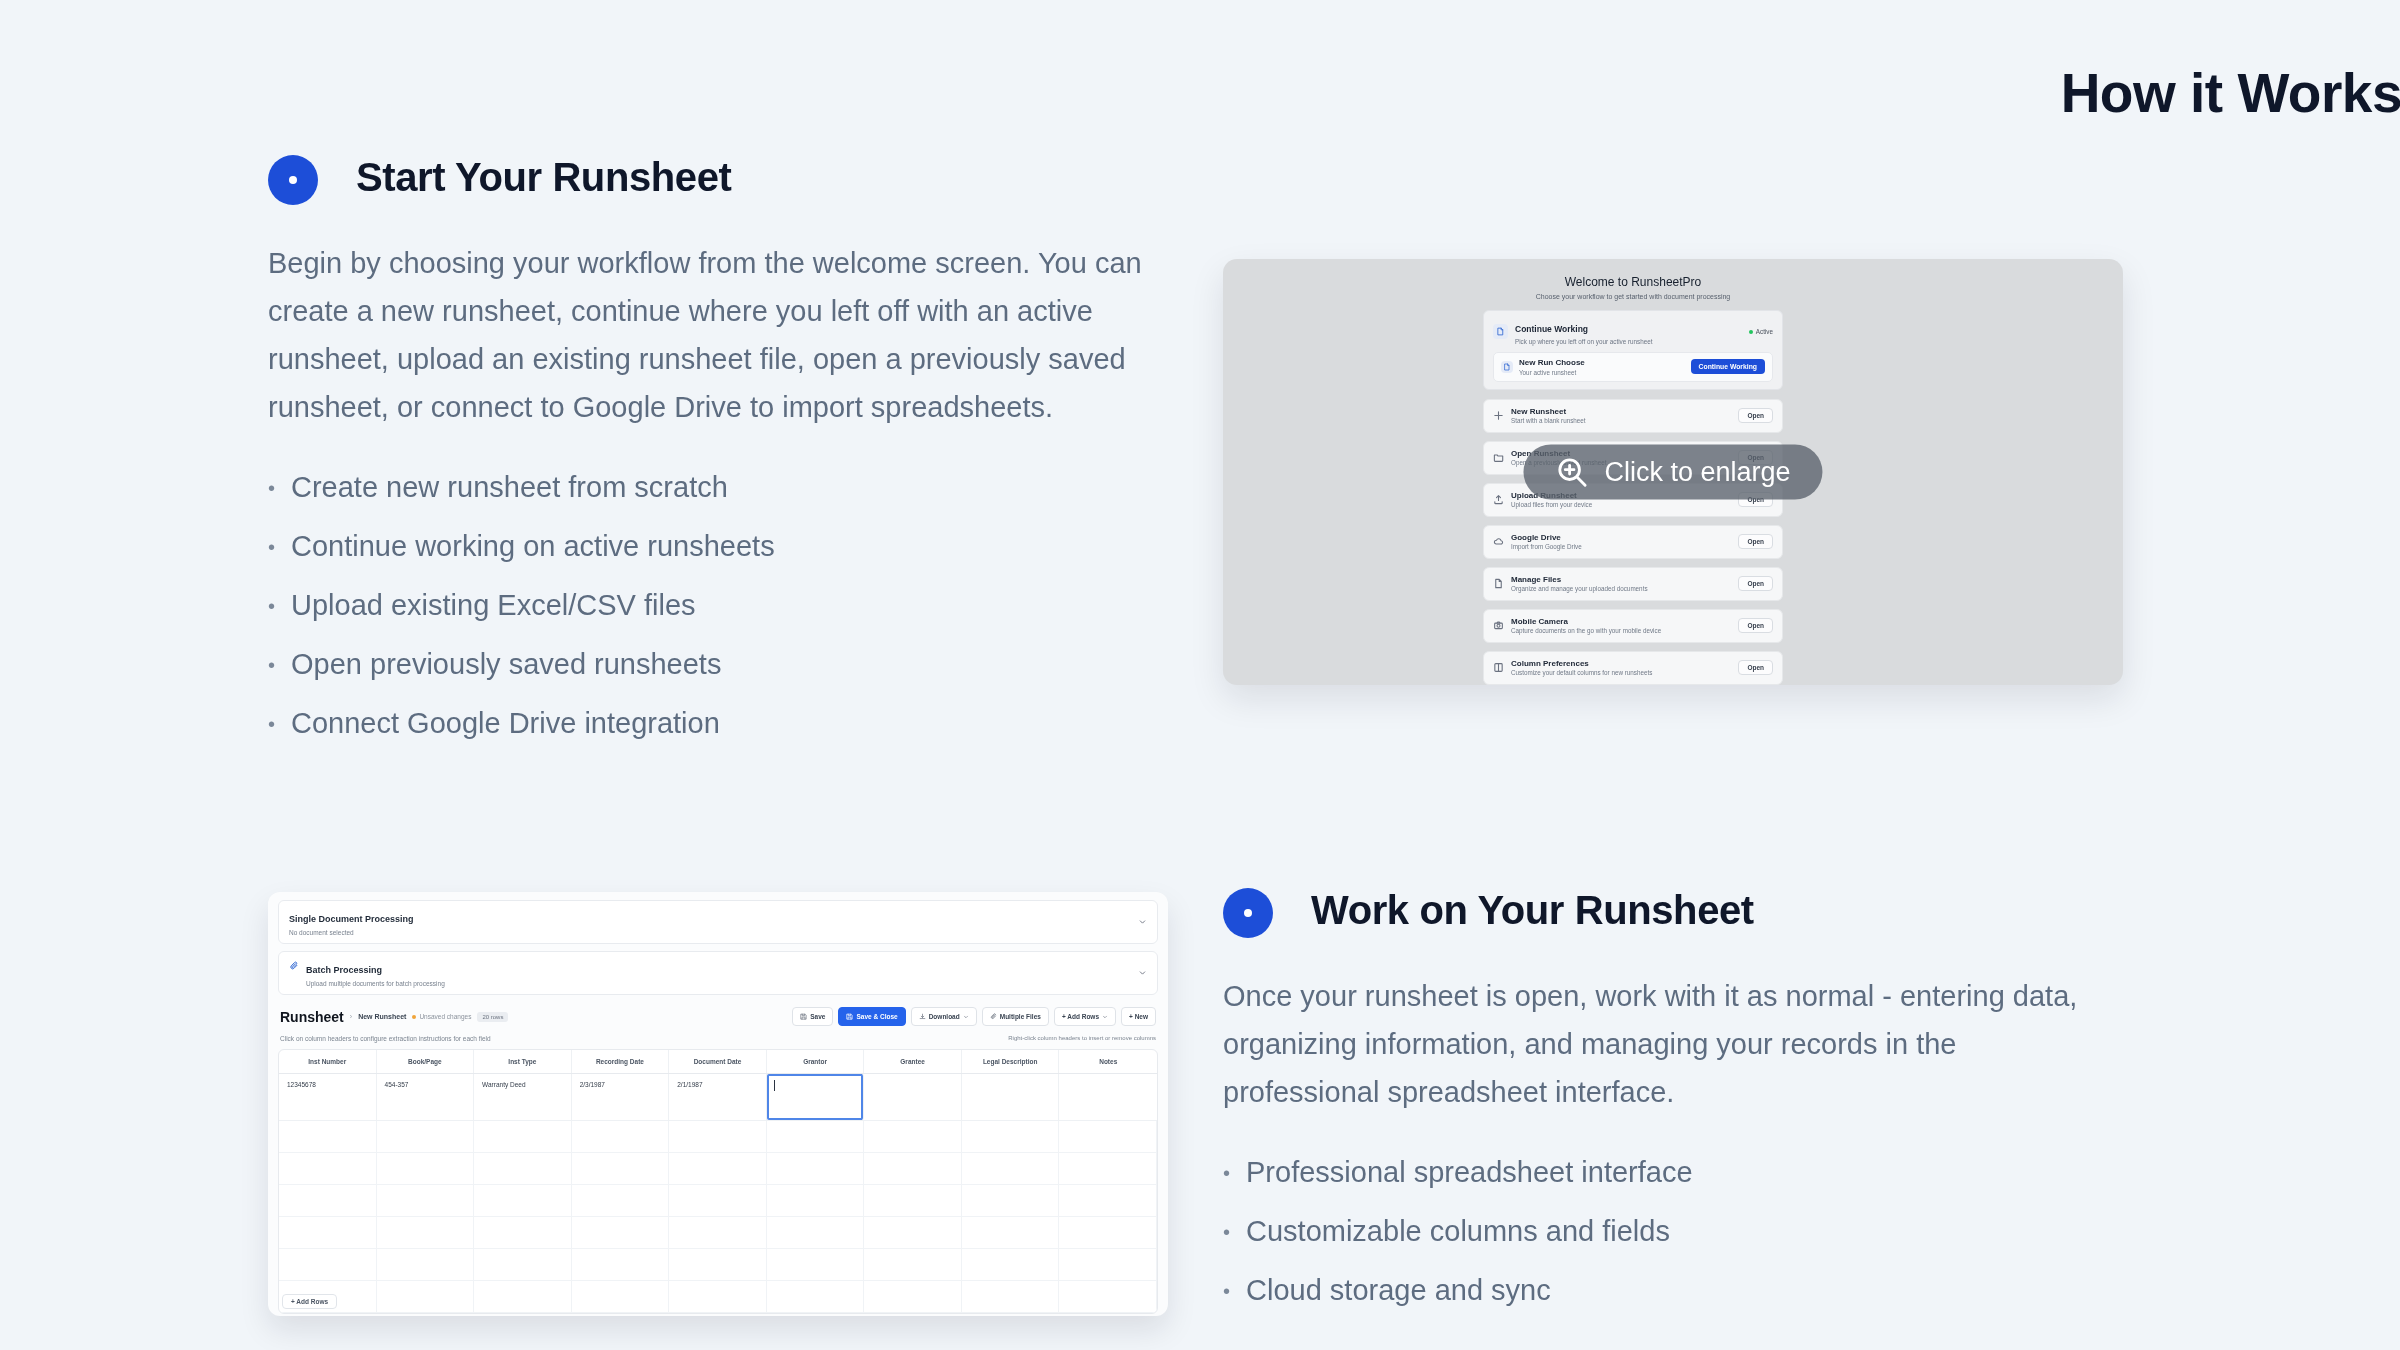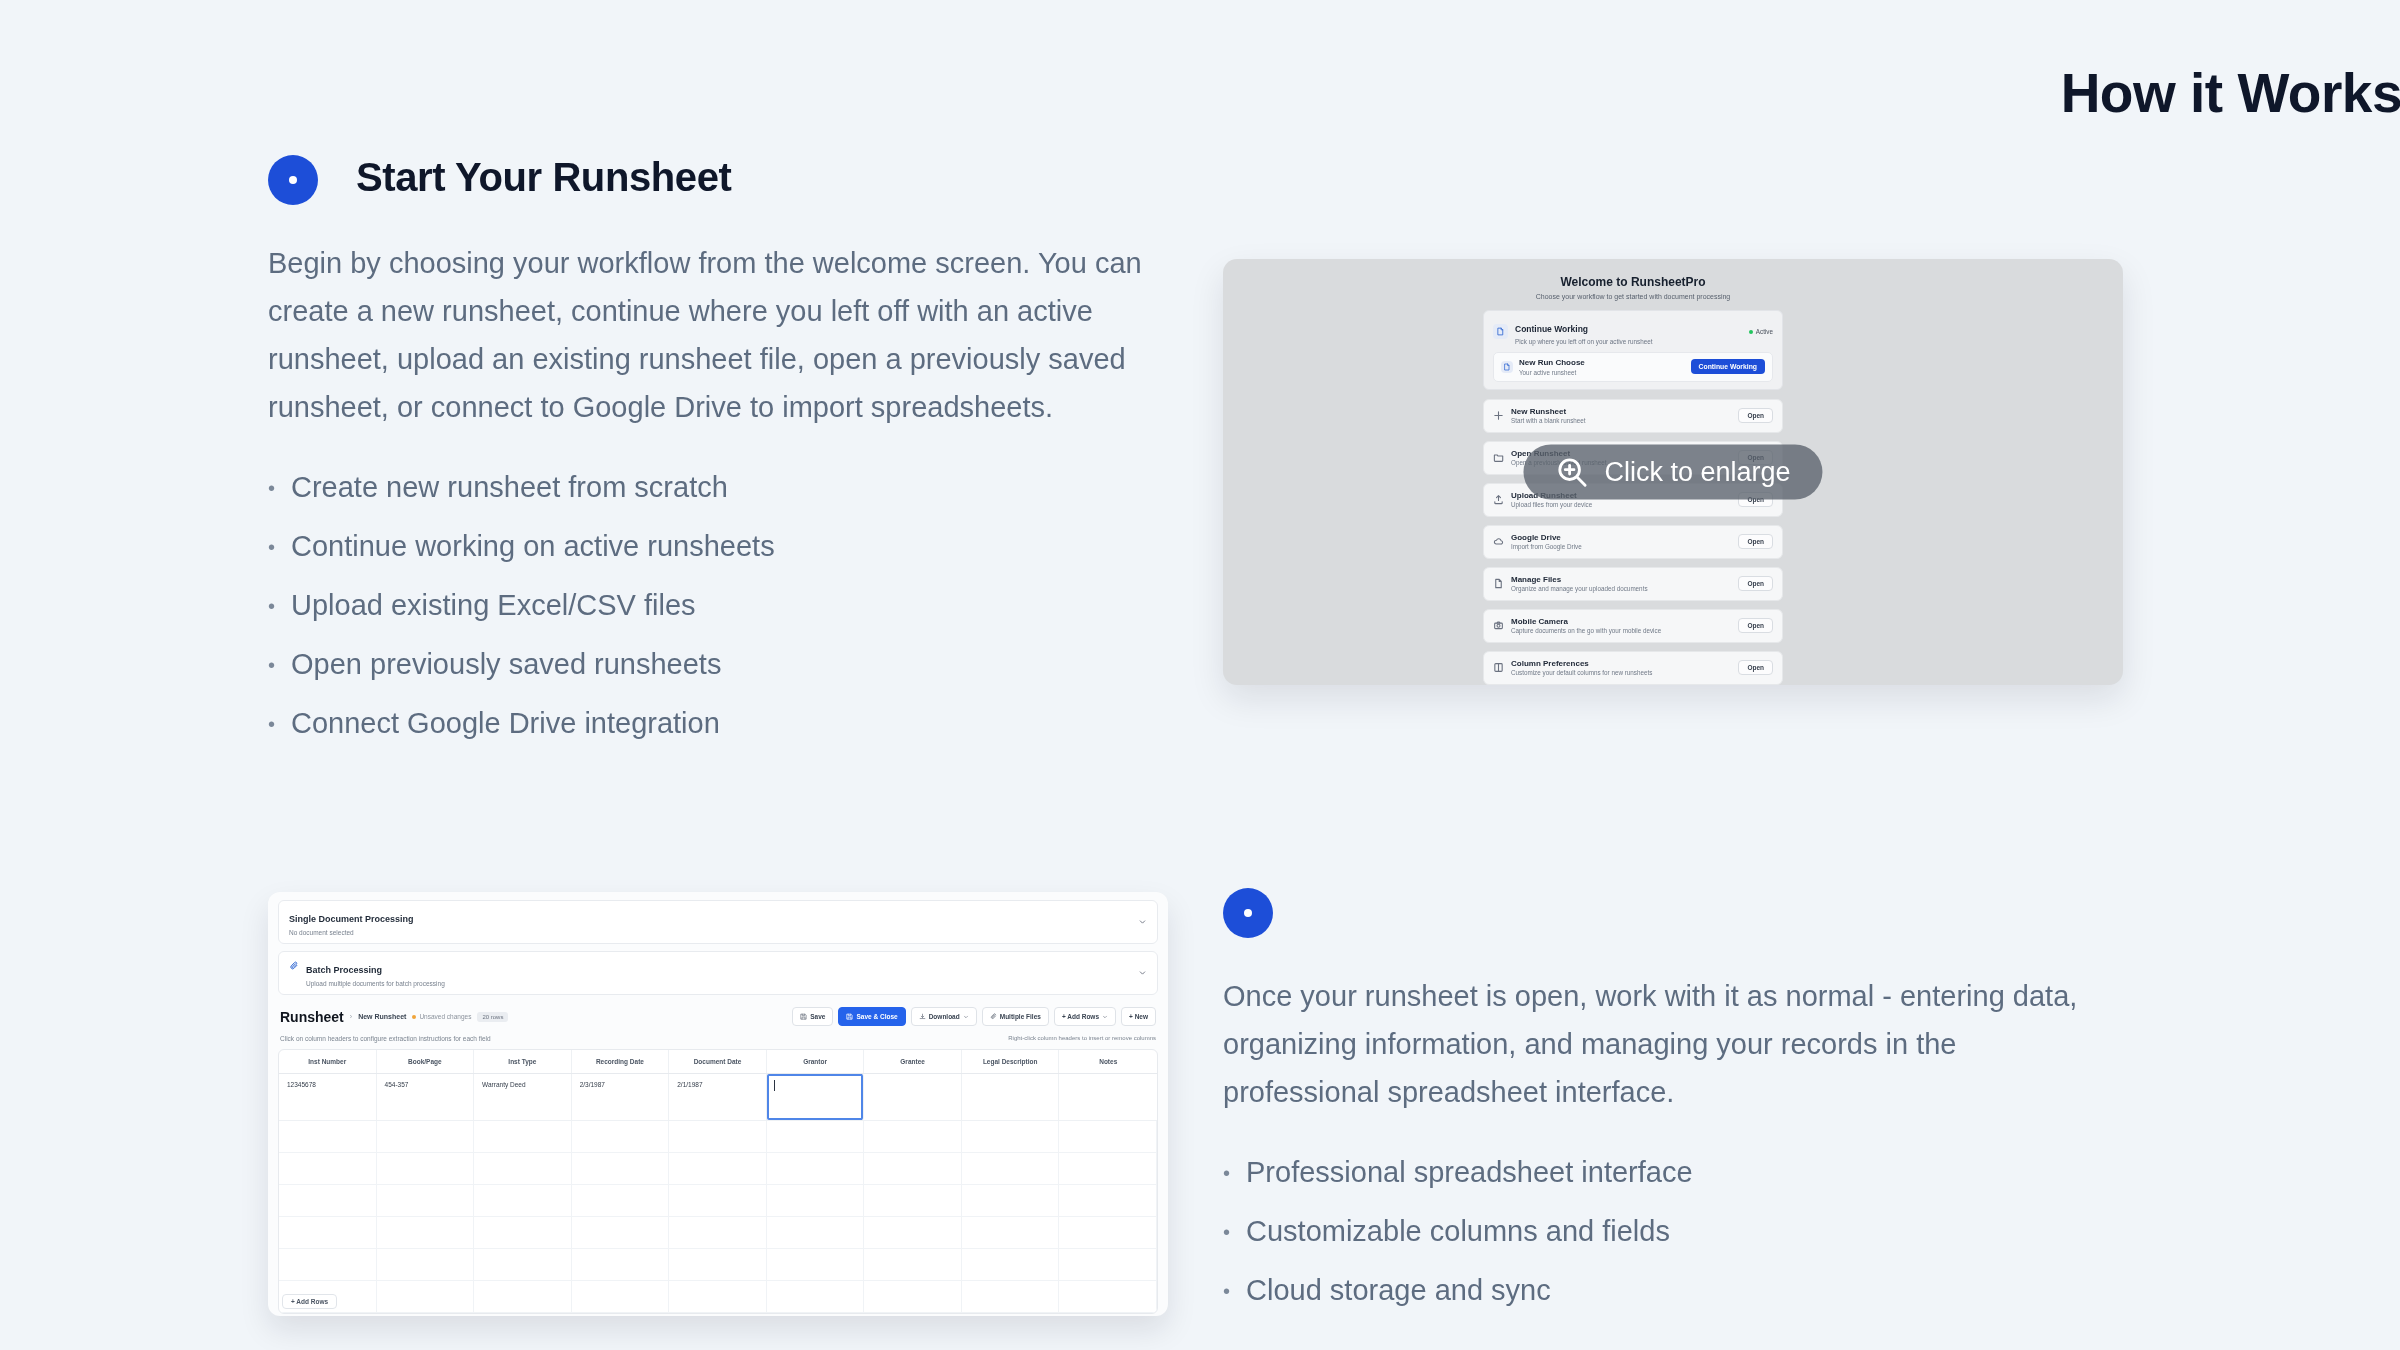--- a/index.html
+++ b/index.html
@@ -26,21 +26,21 @@
 
   
   .mi{fill:none;stroke:#6b7280;stroke-width:1.2;stroke-linecap:round;stroke-linejoin:round;flex:0 0 auto;}
   .mi.blue{stroke:#3b6fd4;}
 
   
   .thumb{position:absolute;border-radius:14px;cursor:pointer;}
   .welcome-thumb{left:1223px;top:259px;width:900px;height:426px;background:#d9dbdd;
     box-shadow:0 14px 34px rgba(15,23,42,.10);overflow:hidden;}
   .wt-inner{width:300px;margin:16px 0 0 260px;}
-  .wt-title{text-align:center;font-size:12px;font-weight:700;color:#17202e;}
+  .wt-title{text-align:center;font-size:12px;font-weight:400;color:#17202e;}
   .wt-sub{text-align:center;font-size:7px;color:#565f6c;margin-top:4px;}
   .wt-card{margin-top:10px;background:#f0f1f3;border:1px solid #e2e4e8;border-radius:6px;padding:7px 9px;}
   .wt-card-head{display:flex;align-items:center;gap:7px;}
   .icon-sq{width:15px;height:15px;border-radius:4px;background:#e5ebf7;display:flex;align-items:center;justify-content:center;flex:0 0 auto;}
   .wt-t{font-size:8.5px;font-weight:800;color:#1b2433;}
   .wt-s{font-size:6.3px;color:#6c7584;margin-top:2px;}
   .wt-status{margin-left:auto;display:flex;align-items:center;gap:3px;font-size:6.3px;color:#49505c;}
   .wt-status i{width:4px;height:4px;border-radius:50%;background:#22c55e;display:block;}
   .wt-active-sheet{margin-top:7px;background:#fafbfc;border:1px solid #e6e8ec;border-radius:5px;
     padding:5px 7px;display:flex;align-items:center;gap:6px;}
@@ -354,20 +354,21 @@
     </div>
 
     <span class="add-rows">+ Add Rows</span>
   </div>
 
   <div class="step-block s2">
     <div class="step-head">
       <span class="step-circle">
           <i></i>
         </span>
+      <span class="step-title">Work on Your Runsheet</span>
     </div>
     <p class="step-par">Once your runsheet is open, work with it as normal - entering data, organizing information, and managing your records in the professional spreadsheet interface.</p>
     <ul class="bullets">
       <li>Professional spreadsheet interface</li>
       <li>Customizable columns and fields</li>
       <li>Cloud storage and sync</li>
     </ul>
   </div>
 
 </div>

